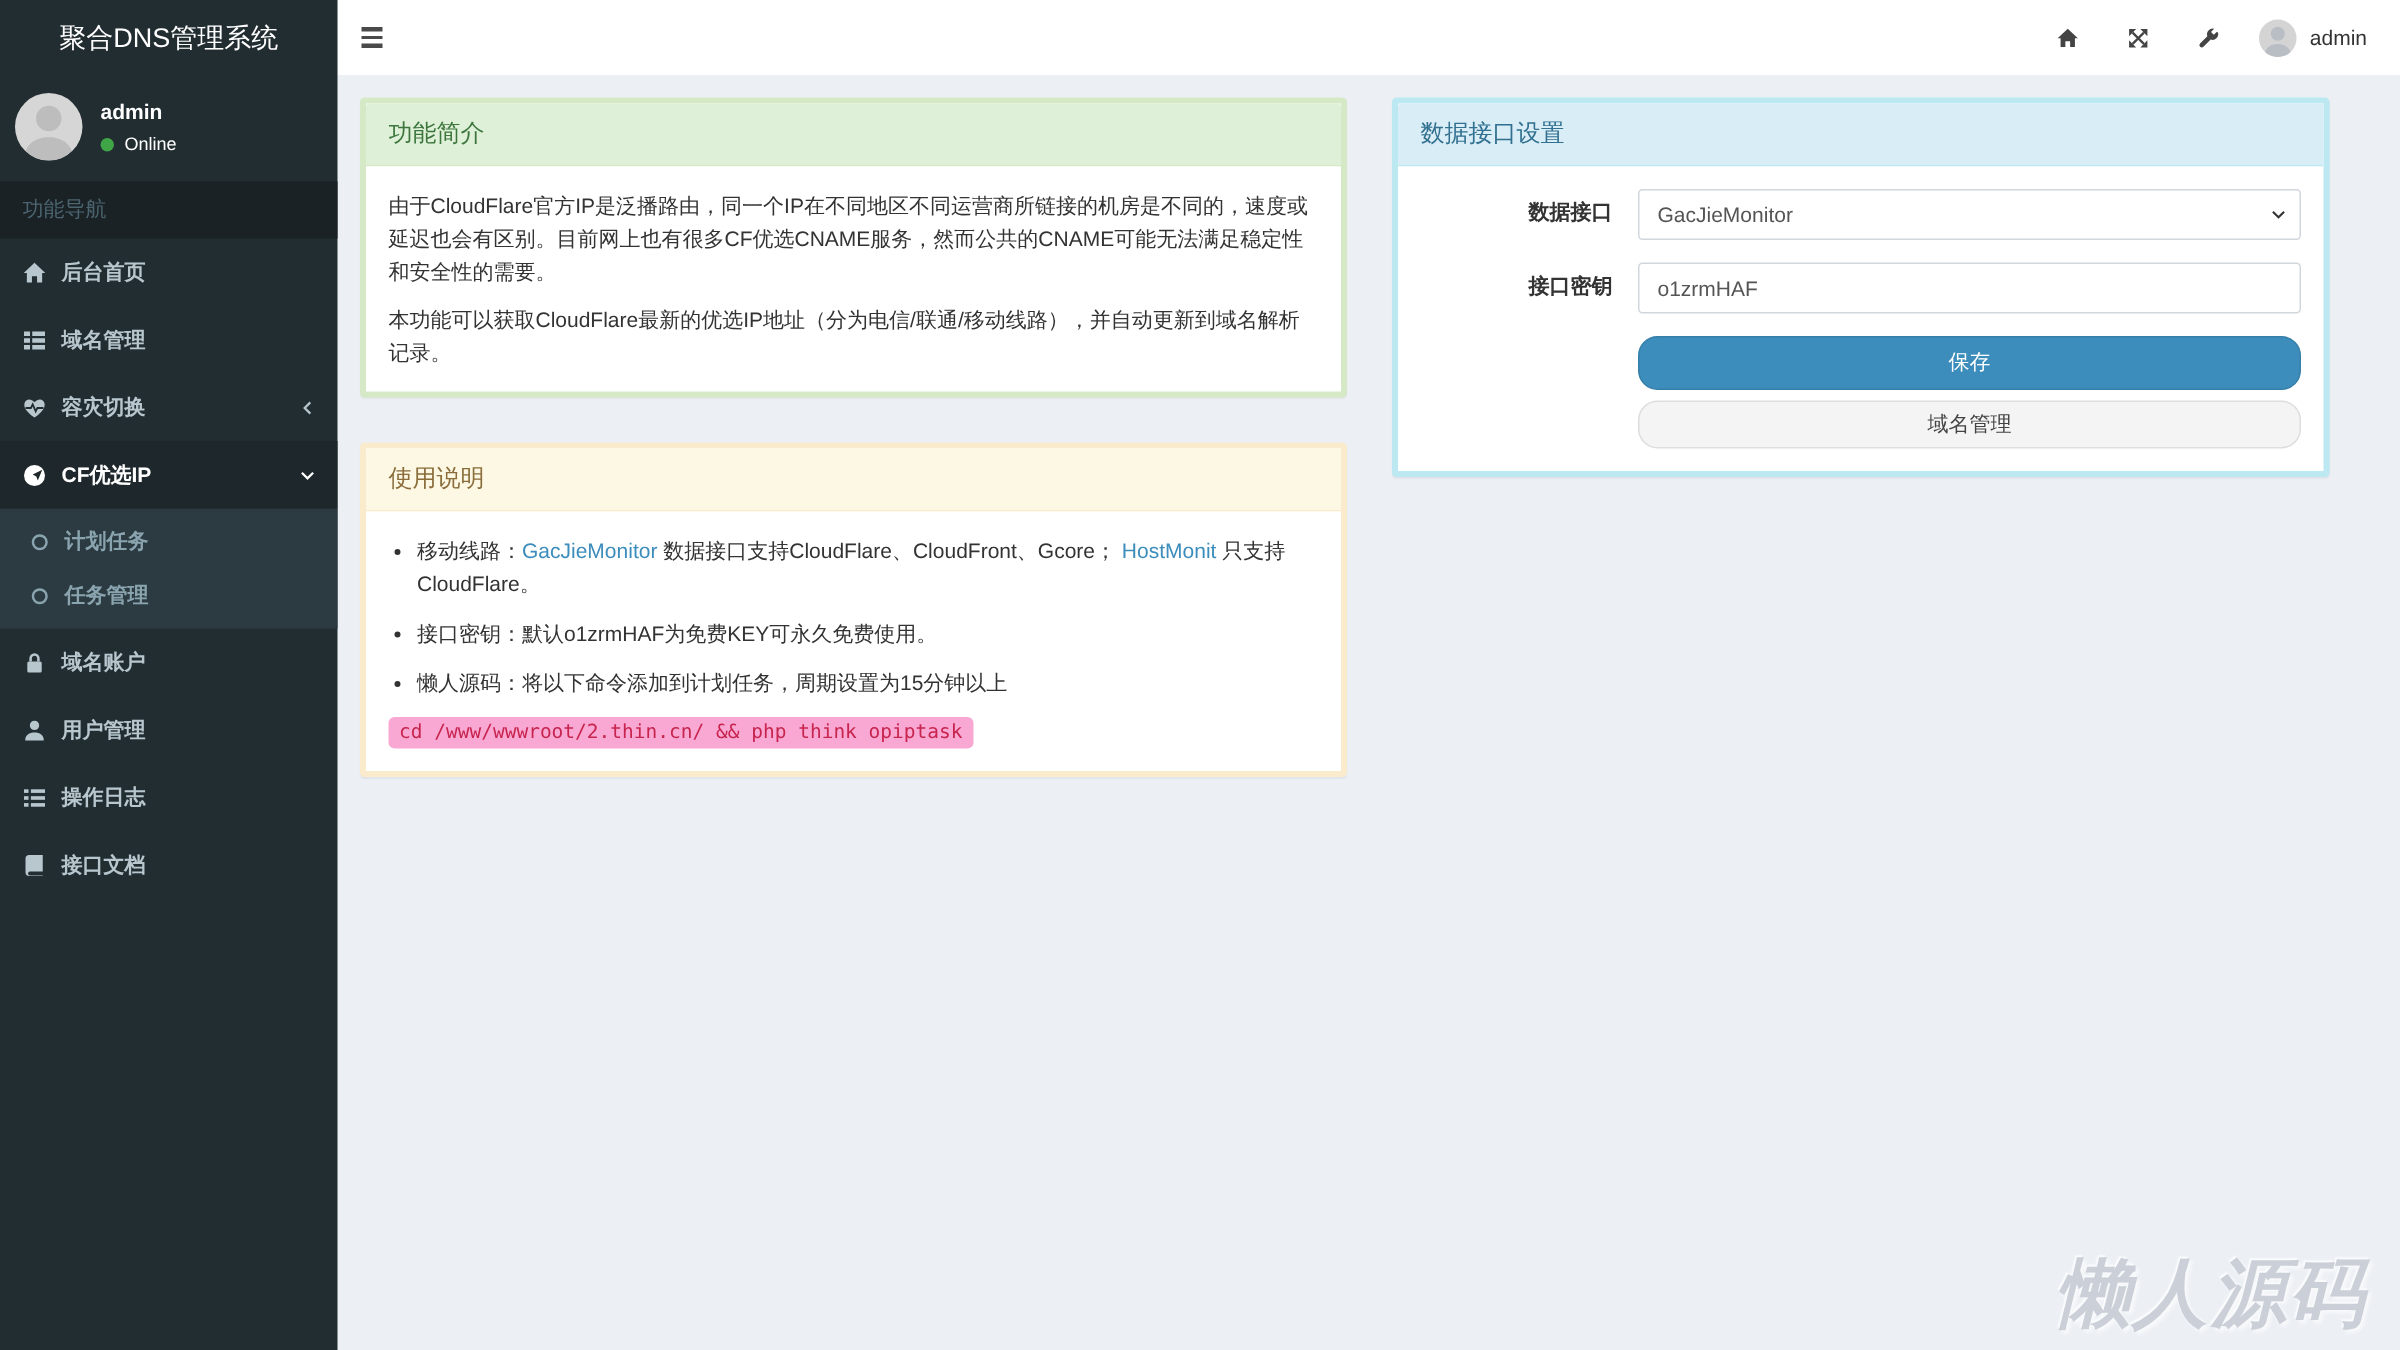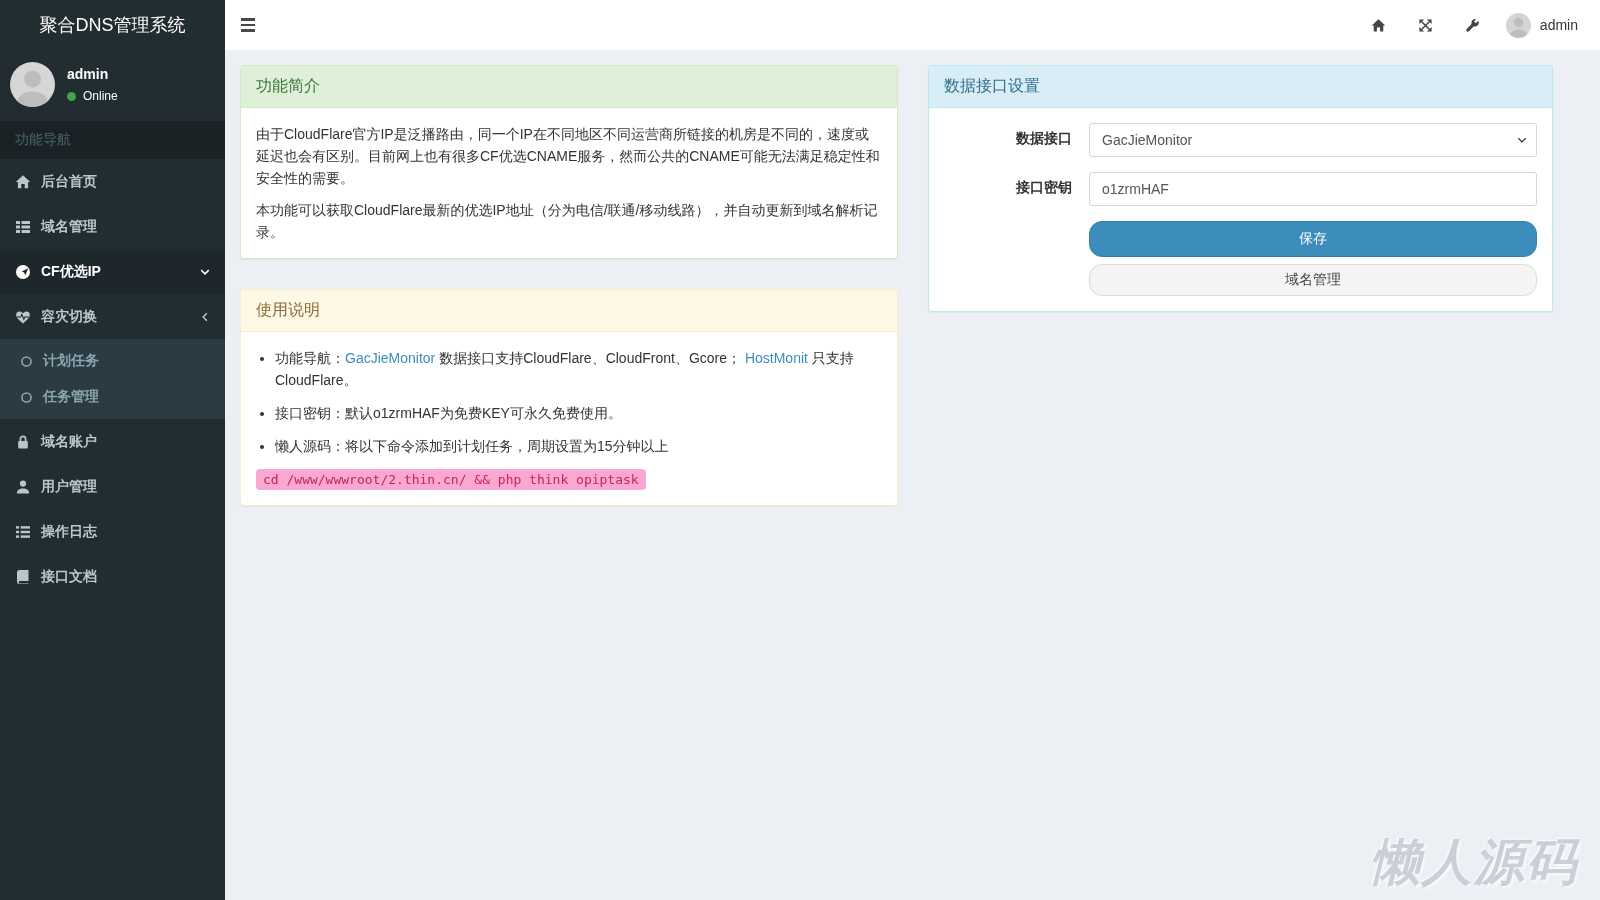--- a/index.html
+++ b/index.html
@@ -33,21 +33,21 @@
   .nav-right { position:absolute; right:12px; top:0; height:50px; display:flex; align-items:center; }
   .nav-icon-btn { width:47px; height:50px; display:flex; align-items:center; justify-content:center; cursor:pointer; color:#444; }
   .nav-icon-btn svg { width:15px; height:15px; }
   .nav-user { display:flex; align-items:center; gap:9px; padding:0 10px; cursor:pointer; }
   .nav-avatar { width:25px; height:25px; border-radius:50%; background:#d4d4d4; overflow:hidden; }
   .nav-username { font-size:14px; color:#333; }
   
   .content { position:absolute; left:225px; top:50px; right:0; bottom:0; padding:15px; display:flex; gap:30px; }
   .col-left { width:658px; flex:none; }
   .col-right { width:625px; flex:none; }
-  .panel { background:#fff; border:1px solid #b91c1c; border-radius:3px; box-shadow:0 1px 1px rgba(0,0,0,.05); margin-bottom:30px; }
+  .panel { background:#fff; border:4px solid #b91c1c; border-radius:3px; box-shadow:0 1px 1px rgba(0,0,0,.05); margin-bottom:30px; }
   .panel-heading { padding:10px 15px; font-size:16px; border-bottom:1px solid transparent; border-radius:2px 2px 0 0; }
   .panel-success { border-color:#d6e9c6; }
   .panel-success .panel-heading { background:#dff0d8; color:#3c763d; border-color:#d6e9c6; }
   .panel-warning { border-color:#faebcc; }
   .panel-warning .panel-heading { background:#fcf8e3; color:#8a6d3b; border-color:#faebcc; }
   .panel-info { border-color:#bce8f1; }
   .panel-info .panel-heading { background:#d9edf7; color:#31708f; border-color:#bce8f1; }
   .panel-body { padding:15px; }
   .panel-body p { margin:0 0 10px; line-height:22px; }
   .panel-body p:last-child { margin-bottom:0; }
@@ -108,38 +108,38 @@
       <svg class="mi" viewBox="0 0 16 16" fill="currentColor">
         <rect x="1" y="2" width="4" height="3"></rect>
           <rect x="6.5" y="2" width="8.5" height="3"></rect>
         <rect x="1" y="6.5" width="4" height="3"></rect>
           <rect x="6.5" y="6.5" width="8.5" height="3"></rect>
         <rect x="1" y="11" width="4" height="3"></rect>
           <rect x="6.5" y="11" width="8.5" height="3"></rect>
       </svg>
       <span>域名管理</span>
     </li>
+    <li class="menu-item">
+      <svg class="mi" viewBox="0 0 16 16" fill="currentColor">
+        <path d="M8 14.4C2.2 10.2.6 7.2 1.4 4.6 2.1 2.4 5.2 1.2 8 4.2c2.8-3 5.9-1.8 6.6.4.8 2.6-.8 5.6-6.6 9.8z"></path>
+        <polyline points="2,8 5.6,8 6.8,5.6 8.8,10.2 9.9,8 14,8" fill="none" stroke="#222d32" stroke-width="1.2"></polyline>
+      </svg>
+      <span>容灾切换</span>
+      <svg class="chev" viewBox="0 0 16 16">
+        <polyline points="10.5,3 5.5,8 10.5,13" fill="none" stroke="currentColor" stroke-width="2"></polyline>
+      </svg>
+    </li>
     <li class="menu-item active">
       <svg class="mi" viewBox="0 0 16 16">
         <circle cx="8" cy="8" r="7" fill="currentColor"></circle>
         <path d="M13.2 4.2 6.8 7.4l2.4 1.2 1 2.8z" fill="#1e282c"></path>
       </svg>
       <span>CF优选IP</span>
       <svg class="chev" viewBox="0 0 16 16">
         <polyline points="3,5.5 8,10.5 13,5.5" fill="none" stroke="currentColor" stroke-width="2"></polyline>
-      </svg>
-    </li>
-    <li class="menu-item">
-      <svg class="mi" viewBox="0 0 16 16" fill="currentColor">
-        <path d="M8 14.4C2.2 10.2.6 7.2 1.4 4.6 2.1 2.4 5.2 1.2 8 4.2c2.8-3 5.9-1.8 6.6.4.8 2.6-.8 5.6-6.6 9.8z"></path>
-        <polyline points="2,8 5.6,8 6.8,5.6 8.8,10.2 9.9,8 14,8" fill="none" stroke="#222d32" stroke-width="1.2"></polyline>
-      </svg>
-      <span>容灾切换</span>
-      <svg class="chev" viewBox="0 0 16 16">
-        <polyline points="10.5,3 5.5,8 10.5,13" fill="none" stroke="currentColor" stroke-width="2"></polyline>
       </svg>
     </li>
     <li class="submenu">
       <div class="submenu-item">
         <svg class="mi" viewBox="0 0 16 16">
           <circle cx="8" cy="8" r="5.6" fill="none" stroke="currentColor" stroke-width="2"></circle>
         </svg>
         <span>计划任务</span>
       </div>
       <div class="submenu-item">
@@ -227,21 +227,21 @@
         <p>由于CloudFlare官方IP是泛播路由，同一个IP在不同地区不同运营商所链接的机房是不同的，速度或延迟也会有区别。目前网上也有很多CF优选CNAME服务，然而公共的CNAME可能无法满足稳定性和安全性的需要。</p>
         <p>本功能可以获取CloudFlare最新的优选IP地址（分为电信/联通/移动线路），并自动更新到域名解析记录。</p>
       </div>
     </section>
 
     <section class="panel panel-warning">
       <div class="panel-heading">使用说明</div>
       <div class="panel-body">
         <ul class="usage">
           <li>
-            <span>功能导航：</span><a class="inline-link">GacJieMonitor</a><span> 数据接口支持CloudFlare、CloudFront、Gcore； </span><a class="inline-link">HostMonit</a><span> 只支持CloudFlare。</span>
+            <span>移动线路：</span><a class="inline-link">GacJieMonitor</a><span> 数据接口支持CloudFlare、CloudFront、Gcore； </span><a class="inline-link">HostMonit</a><span> 只支持CloudFlare。</span>
           </li>
           <li>接口密钥：默认o1zrmHAF为免费KEY可永久免费使用。</li>
           <li>懒人源码：将以下命令添加到计划任务，周期设置为15分钟以上</li>
         </ul>
         <code class="code">cd /www/wwwroot/2.thin.cn/ &amp;&amp; php think opiptask</code>
       </div>
     </section>
 
   </div>
 

